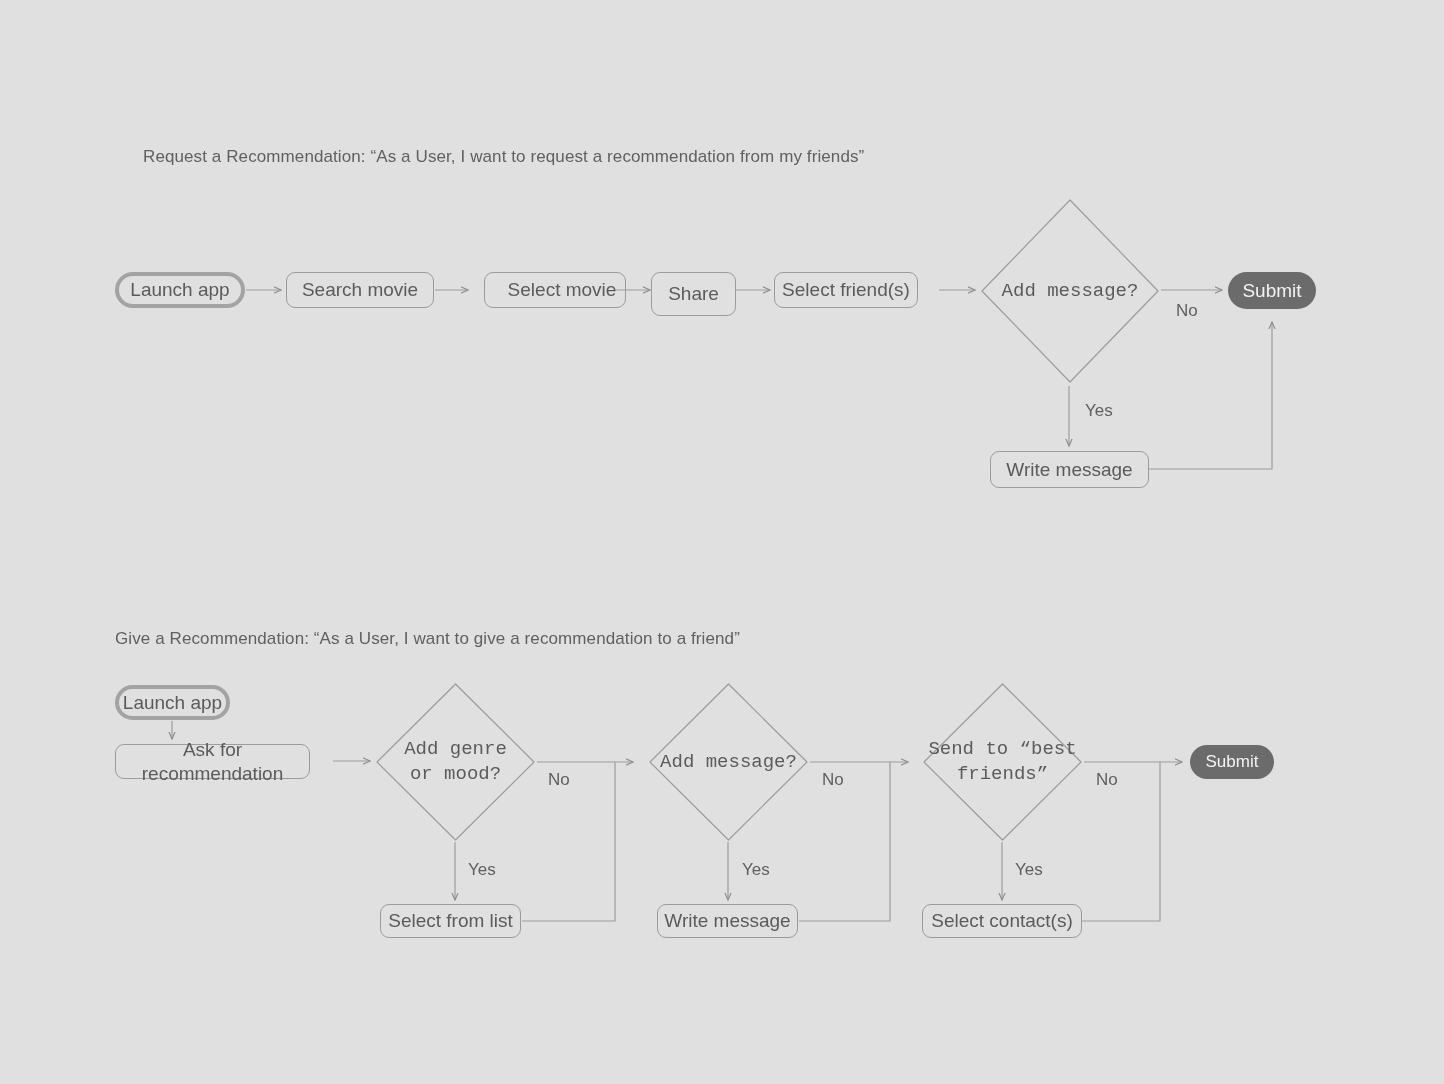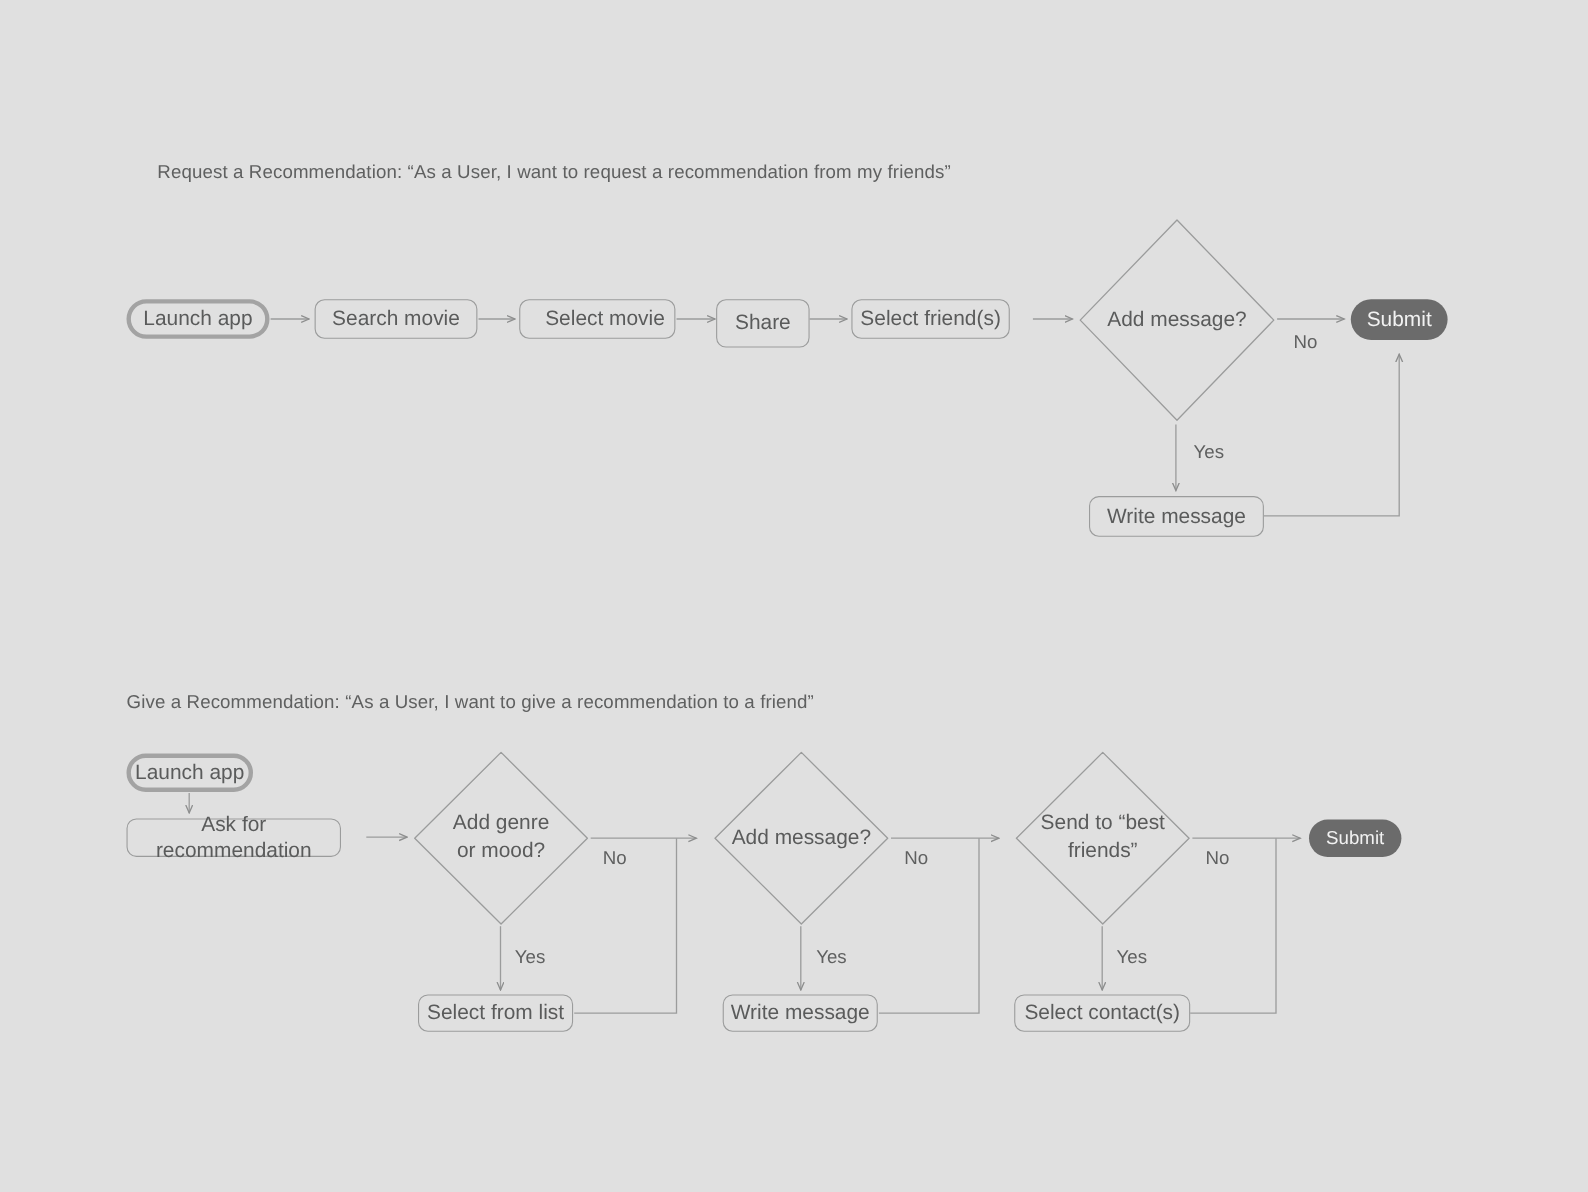--- a/index.html
+++ b/index.html
@@ -73,20 +73,21 @@
     width: 100%;
     height: 100%;
     display: flex;
     align-items: center;
     justify-content: center;
     color: #5a5b5b;
     font-size: 19px;
     text-align: center;
     line-height: 1.3;
     white-space: pre-line;
+    font-family: Liberation Mono, monospace;
   }
   .edge-label {
     position: absolute;
     font-size: 17px;
     color: #5f6060;
     white-space: nowrap;
   }
 </style>
 </head>
 <body>
@@ -133,21 +134,21 @@
       <polyline points="1082,921 1160,921 1160,762"></polyline>
     </g>
   </svg>
 
   <div class="section-title" style="left:115px; top:147px;margin-left:28px;">Request a Recommendation: “As a User, I want to request a recommendation from my friends”</div>
 
   <div class="node pill" style="left:115px; top:272px; width:130px; height:36px;">Launch app</div>
 
   <div class="node rect" style="left:286px; top:272px; width:148px; height:36px;">Search movie</div>
 
-  <div class="node rect" style="left:472px; top:272px; width:142px; height:36px;padding-left:14px;">Select movie</div>
+  <div class="node rect" style="left:484px; top:272px; width:142px; height:36px;padding-left:14px;">Select movie</div>
 
   <div class="node rect" style="left:651px; top:272px; width:85px; height:44px;">Share</div>
 
   <div class="node rect" style="left:774px; top:272px; width:144px; height:36px;">Select friend(s)</div>
 
   <div class="diamond-wrap" style="left:979px; top:197px; width:182px; height:188px;">
     <svg class="dshape" viewBox="0 0 182 188">
       <path d="M91 3 L179 94 L91 185 L3 94 Z" fill="none" stroke="#9b9c9c" stroke-width="1.2" stroke-linejoin="round"></path>
     </svg>
     <div class="diamond-label">Add message?</div>

